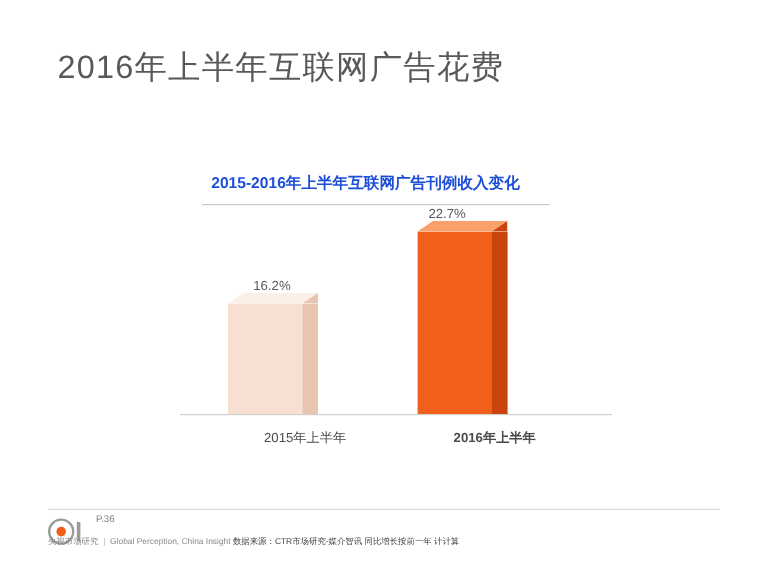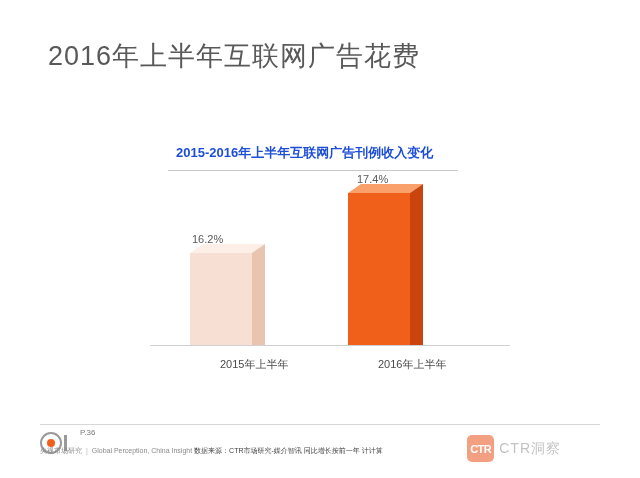--- a/index.html
+++ b/index.html
@@ -144,33 +144,33 @@
     background: #C9450D;
     clip-path: polygon(0 100%, 100% 0, 100% 100%);
   }
 
   .value-label {
     position: absolute;
     font-size: 11px;
     color: #5a5a5a;
     white-space: nowrap;
   }
-  #label-2015 { left: 72px; bottom: 133px; }
+  #label-2015 { left: 91px; bottom: 133px; }
   #label-2016 { left: 237px; bottom: 192px; }
 
   .cat-label {
     position: absolute;
     bottom: 8px;
     font-size: 11px;
     color: #4a4a4a;
     white-space: nowrap;
     margin-left: 44px;
   }
   #cat-2015 { left: 56px; }
-  #cat-2016 { left: 214px; }
+  #cat-2016 { left: 214px; font-weight: bold; }
 
   
   .footer-rule {
     position: absolute;
     left: 40px;
     top: 424px;
     width: 560px;
     height: 1px;
     background: #d8d8d8;
   }
@@ -283,21 +283,21 @@
       </div>
 
       <div class="bar" id="bar-2016" style="height: 152px;">
         <div class="front" style="height: 152px;"></div>
         <div class="side" style="height: 152px;"></div>
         <div class="topskew"></div>
         <div class="sidecorner"></div>
       </div>
 
       <div class="value-label" id="label-2015" style="bottom: 135px;">16.2%</div>
-      <div class="value-label" id="label-2016" style="bottom: 195px;">17.4%</div>
+      <div class="value-label" id="label-2016" style="bottom: 195px;">22.7%</div>
 
       <div class="cat-label" id="cat-2015">2015年上半年</div>
       <div class="cat-label" id="cat-2016">2016年上半年</div>
 
     </div>
   </div>
 
   <div class="footer-rule"></div>
 
   <div class="footer">
@@ -308,18 +308,14 @@
     <div class="footer-page">P.36</div>
     <div class="footer-text">
       <span class="brand">央视市场研究</span>
       <span class="sep">|</span>
       <span class="brand">Global Perception, China Insight</span>
       <span class="src">数据来源：CTR市场研究-媒介智讯  同比增长按前一年</span>
       <span class="src">计计算</span>
     </div>
   </div>
 
-  <div class="watermark">
-    <div class="wm-badge">CTR</div>
-    <div class="wm-text">CTR洞察</div>
-  </div>
 
 </div>
 
 </body></html>

